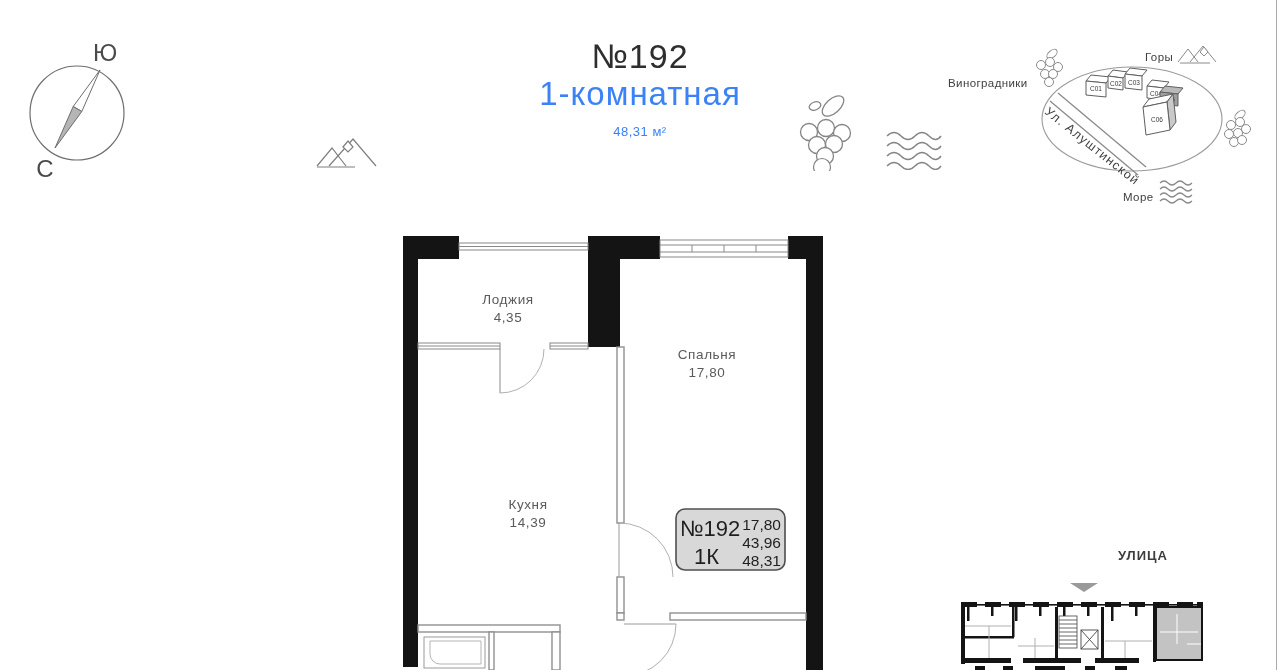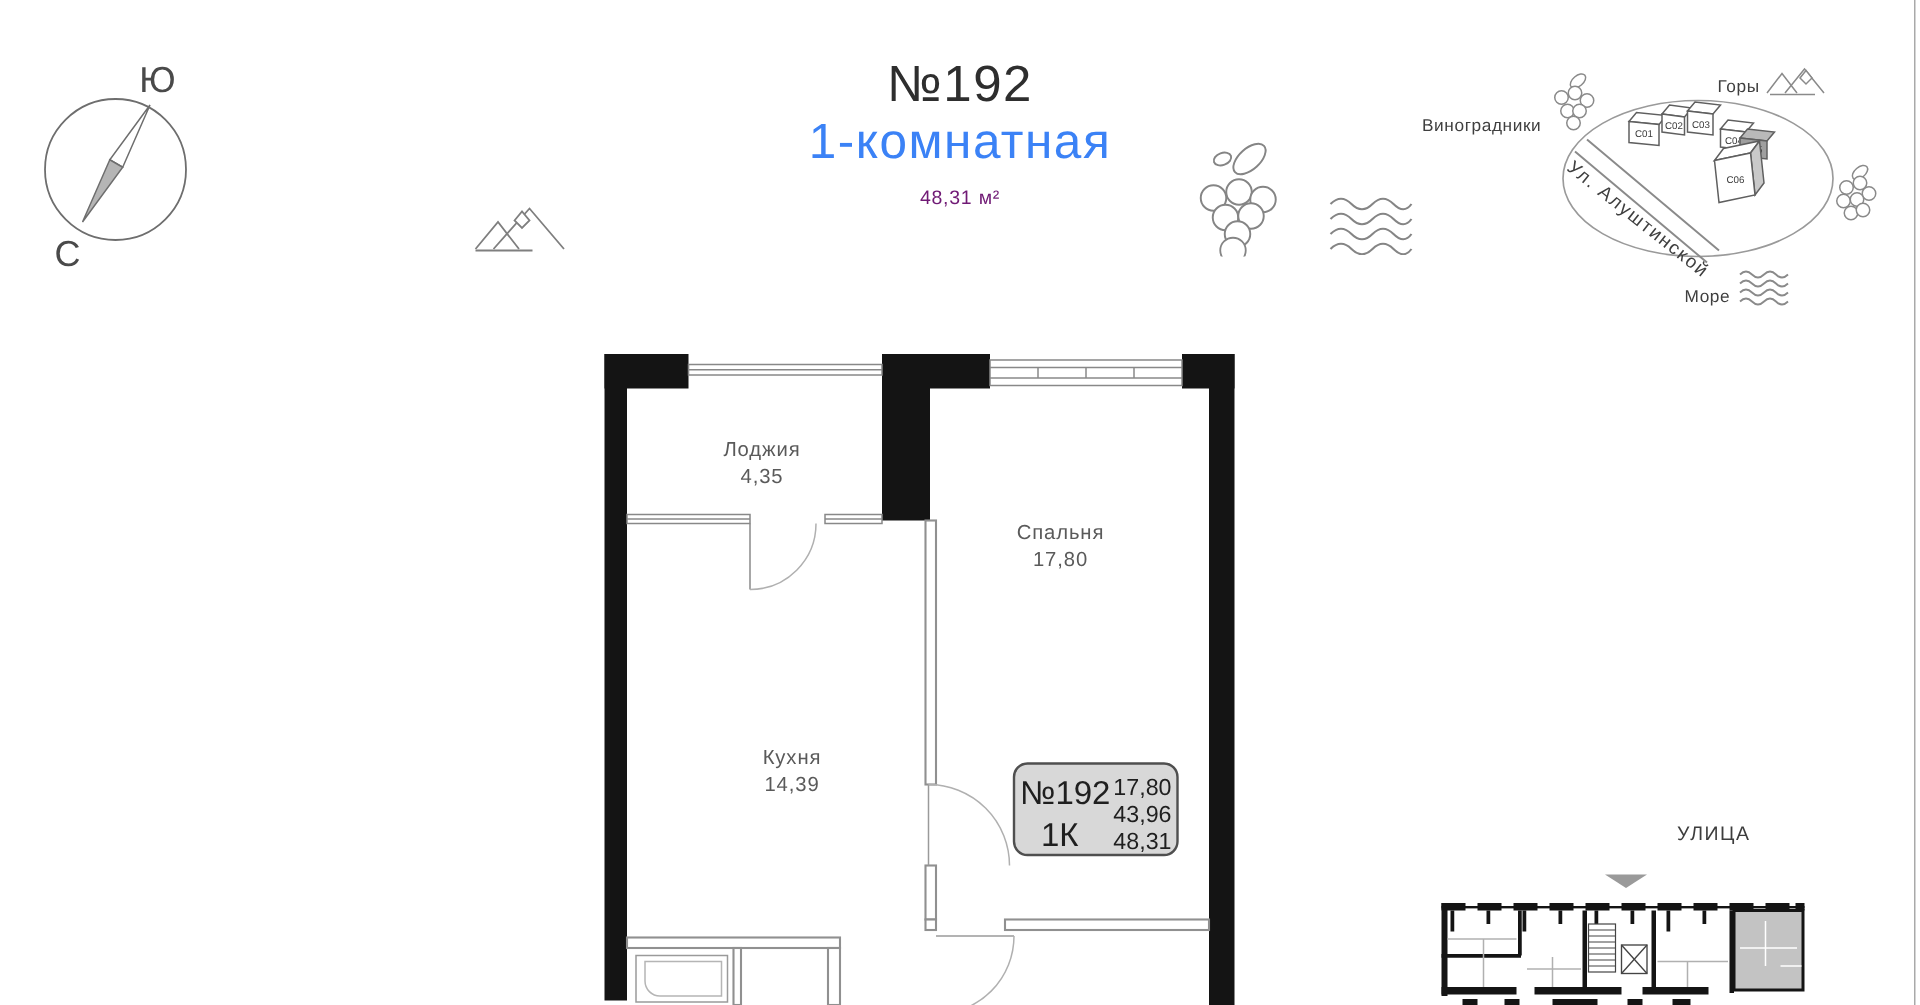--- a/index.html
+++ b/index.html
@@ -6,25 +6,25 @@
   .canvas{
     position:relative;width:1280px;height:670px;background:#ffffff;overflow:hidden;
     font-family:"Liberation Sans", sans-serif;color:#333;
   }
   .abs{position:absolute;}
   svg text{font-family:"Liberation Sans", sans-serif;}
   
   .title-block{left:440px;top:36px;width:400px;text-align:center;}
   .title-number{font-size:34px;font-weight:400;letter-spacing:1px;color:#2e2e2e;line-height:40px;}
   .title-type{font-size:33px;font-weight:300;letter-spacing:1px;color:#3b82f6;line-height:36px;}
-  .title-area{font-size:13px;font-weight:400;letter-spacing:.5px;color:#701a75;margin-top:12px;}
+  .title-area{font-size:13px;font-weight:400;letter-spacing:.5px;color:#3b82f6;margin-top:12px;}
   
   .section-title{left:955px;top:551px;width:253px;text-align:center;font-size:15px;
     letter-spacing:.5px;color:#3d3d3d;font-weight:400;}
-  .street-label{left:1118px;top:548px;font-size:13px;letter-spacing:1px;color:#3d3d3d;}
+  .street-label{left:1118px;top:548px;font-size:13px;letter-spacing:1px;color:#3d3d3d;font-weight:bold;}
   .frame-line{left:1276px;top:0;width:1px;height:670px;background:#a9a9a9;}
   .plan-label{fill:#5a5a5a;font-size:13.5px;letter-spacing:.6px;text-anchor:middle;}
   .bld-label{fill:#3a3a3a;font-size:6.5px;text-anchor:middle;}
   .map-label{fill:#3f3f3f;font-size:11.5px;letter-spacing:.4px;}
 </style>
 </head>
 <body>
 
 <div class="canvas">
 

